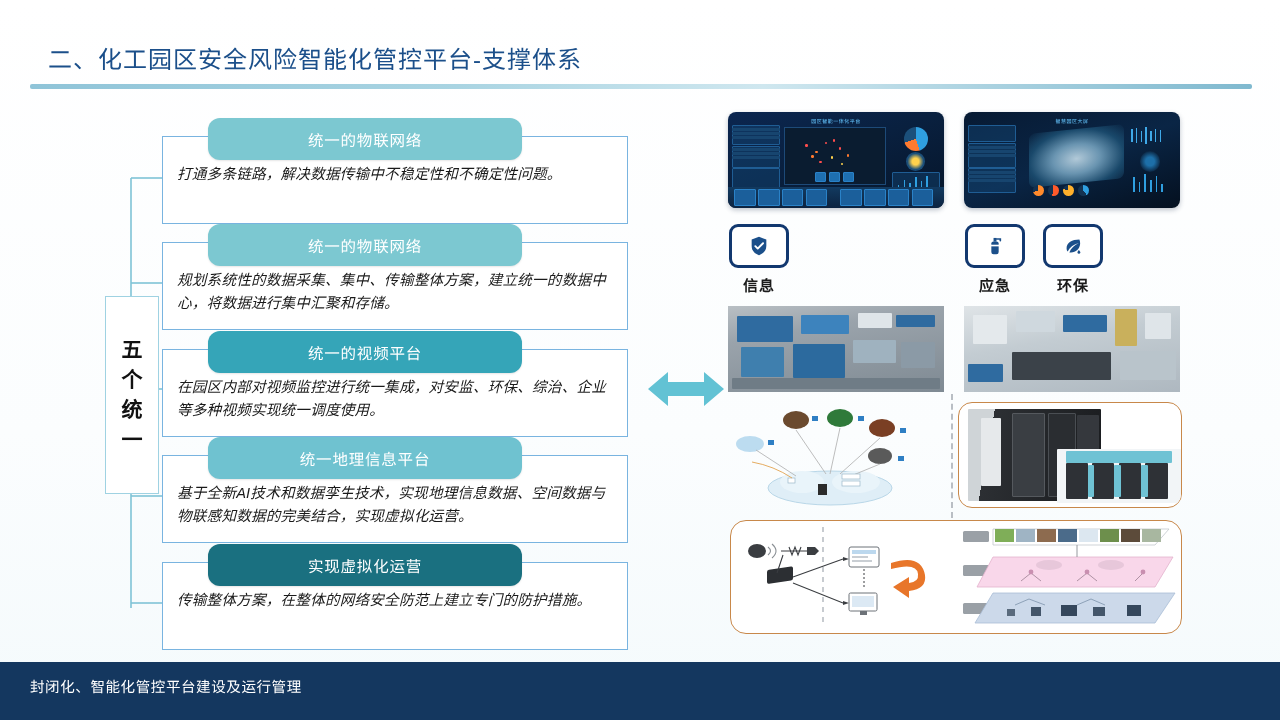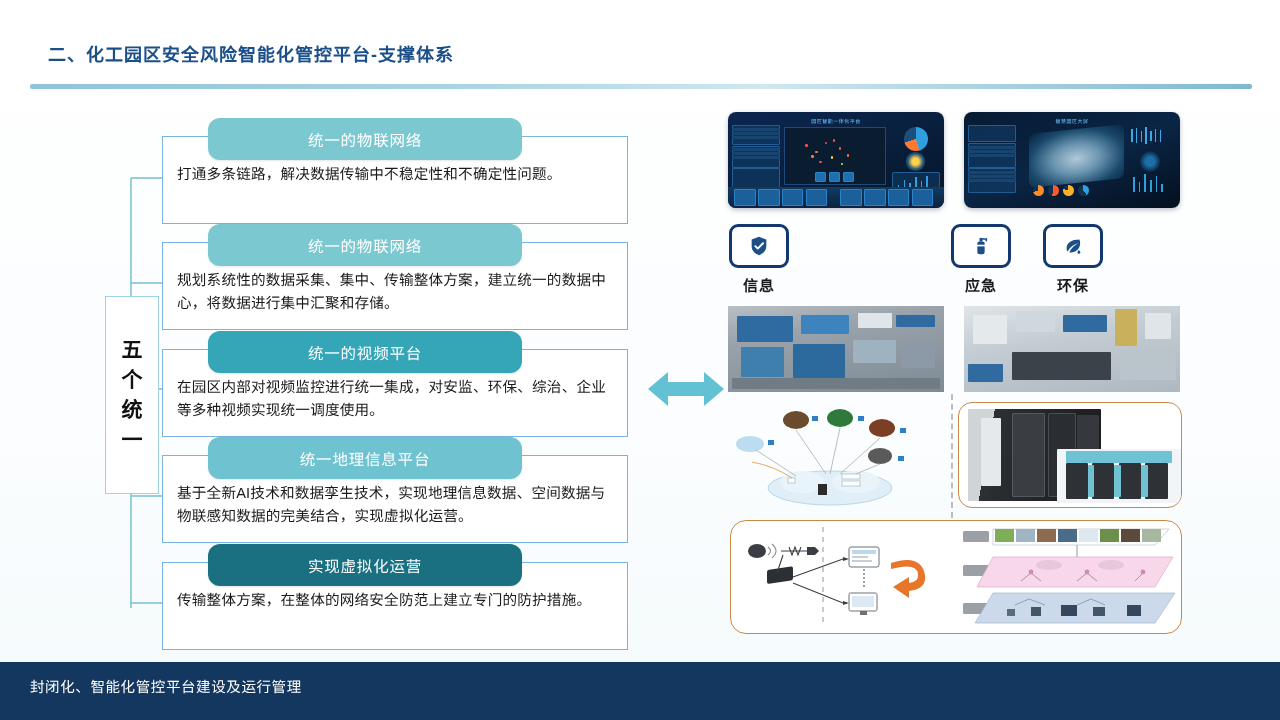--- a/index.html
+++ b/index.html
@@ -10,21 +10,21 @@
     font-family:"Liberation Sans","DejaVu Sans",sans-serif;
     overflow:hidden;
     position:relative;
   }
   .slide{position:absolute;inset:0;background:linear-gradient(180deg,#ffffff 0%,#fbfdfe 60%,#f4fafc 100%);}
 
   
   .title-wrap{position:absolute;left:0;top:18px;width:1280px;height:60px;}
   .title{
     position:absolute;left:48px;top:22px;
-    font-size:18px;font-weight:bold;color:#1b4f8a;
+    font-size:24px;font-weight:normal;color:#1b4f8a;
     letter-spacing:1px;white-space:nowrap;
   }
   .title-rule{
     position:absolute;left:30px;top:66px;width:1222px;height:5px;
     background:linear-gradient(90deg,#8fc4d8 0%,#a9d4e2 35%,#cfe7ef 60%,#7fb9cf 100%);
     border-radius:2px;
   }
 
   
   .left-panel{position:absolute;left:100px;top:108px;width:560px;height:550px;}
@@ -41,20 +41,21 @@
 
   
   .connectors{position:absolute;left:0;top:0;width:560px;height:550px;pointer-events:none;}
 
   .item{position:absolute;left:62px;width:466px;}
   .item .body{
     position:absolute;left:0;top:18px;width:100%;
     border:1.4px solid #79b4e0;background:#ffffff;
     box-sizing:border-box;
     padding:26px 14px 12px 14px;
+    font-style:italic;
   }
   .item .body p{
     margin:0;font-size:14.6px;color:#1a1a1a;line-height:1.55;
     letter-spacing:.2px;
   }
   .item .hdr{
     position:absolute;left:46px;top:0;width:314px;height:42px;
     border-radius:12px;
     display:flex;align-items:center;justify-content:center;
     color:#ffffff;font-size:15.5px;letter-spacing:.8px;
@@ -323,21 +324,21 @@
           <svg width="22" height="22" viewBox="0 0 24 24">
               <path d="M12 2 4 5v7c0 5 3.4 8.6 8 10 4.6-1.4 8-5 8-10V5Z" fill="#1b4f8a"></path>
               <path d="M8 12.2l2.6 2.6L16.4 9" stroke="#fff" stroke-width="2.1" fill="none" stroke-linecap="round" stroke-linejoin="round"></path>
             </svg>
         </div>
         <div class="icon-label">信息</div>
       </div>
 
 
 
-      <div class="icon-cell" style="left:228px;font-family:Liberation Serif, serif;">
+      <div class="icon-cell" style="left:242px;font-family:Liberation Serif, serif;">
         <div class="icon-box">
           <svg width="20" height="22" viewBox="0 0 20 24">
               <rect x="6" y="7" width="8" height="14" rx="2.4" fill="#1b4f8a"></rect>
               <rect x="8.4" y="3.2" width="3.2" height="4" fill="#1b4f8a"></rect>
               <path d="M11.6 4.4h4.2v1.8" stroke="#1b4f8a" stroke-width="1.8" fill="none" stroke-linecap="round"></path>
               <rect x="5" y="10.6" width="10" height="1.8" fill="#fff"></rect>
             </svg>
         </div>
         <div class="icon-label">应急</div>
       </div>

